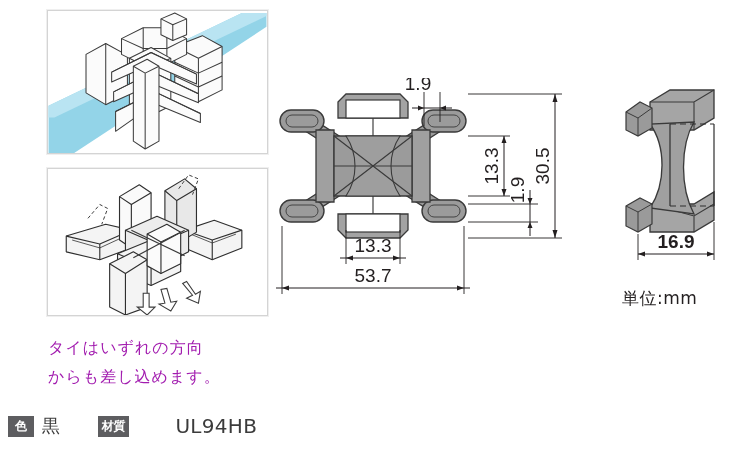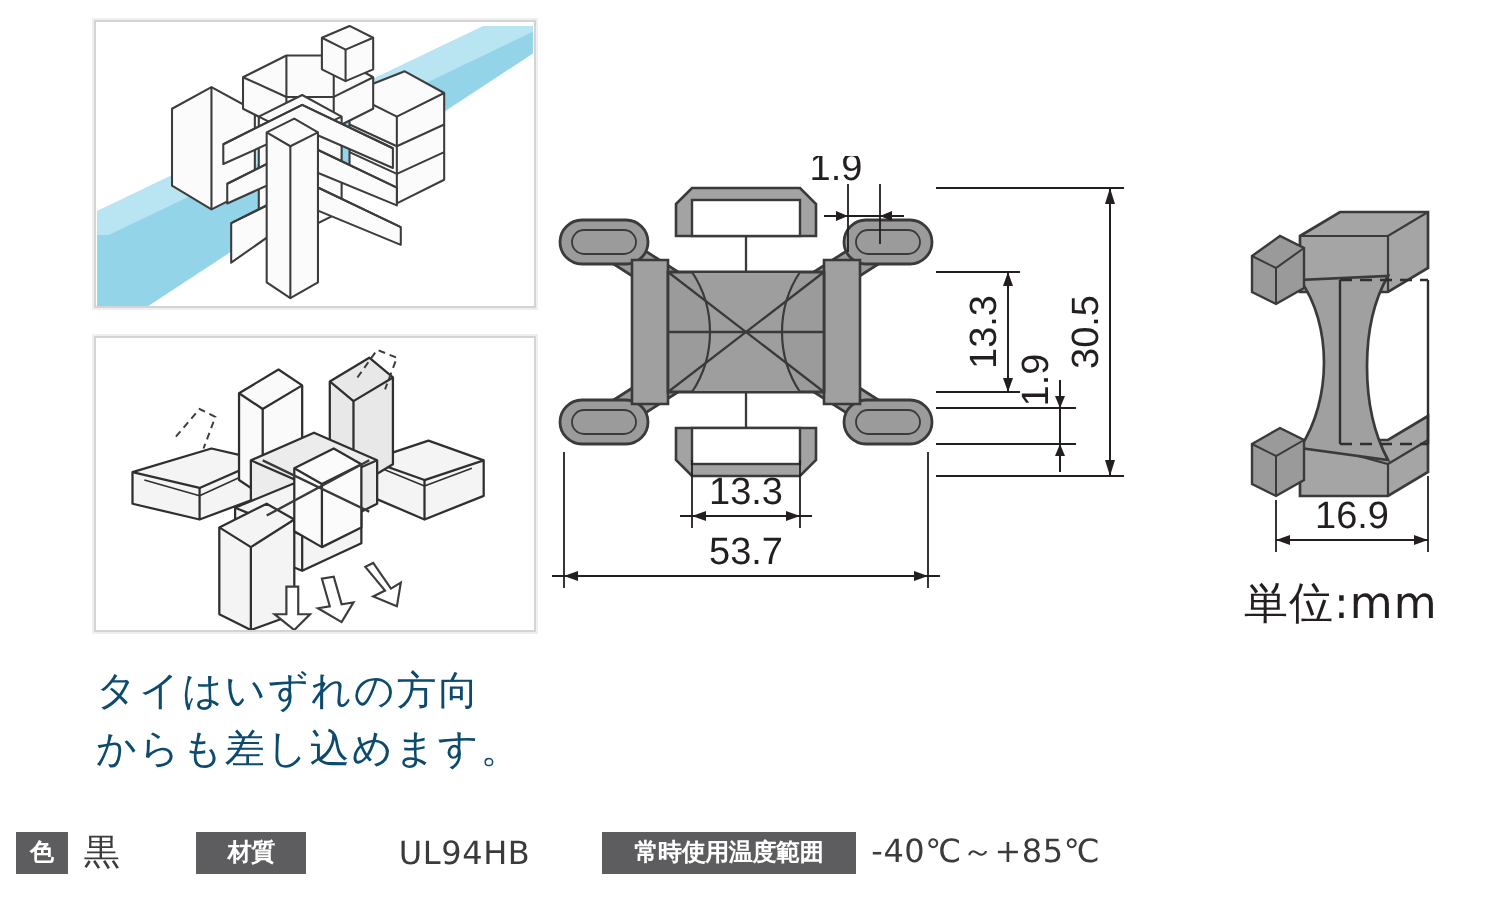--- a/index.html
+++ b/index.html
@@ -24,73 +24,73 @@
   }
   #panel-top    { left: 47px;  top: 10px;  width: 221px; height: 144px; }
   #panel-bottom { left: 47px;  top: 168px; width: 221px; height: 148px; }
   .photo-panel svg { display:block; width:100%; height:100%; }
 
   
   #caption {
     position: absolute;
     left: 48px; top: 333px;
     width: 230px;
-    font-size: 20px;
+    font-size: 16px;
     line-height: 29px;
     letter-spacing: 1.0px;
-    color: #0c4a6e;
-    font-family: Liberation Mono, monospace;
+    color: #a21caf;
+    font-family: Liberation Sans, sans-serif;
     white-space: pre-line;
   }
 
   
   #drawing-front { position: absolute; left: 272px; top: 78px; width: 305px; height: 222px; }
-  #drawing-side  { position: absolute; left: 604px; top: 100px; width: 146px; height: 180px; }
+  #drawing-side  { position: absolute; left: 604px; top: 84px; width: 146px; height: 180px; font-weight: bold; }
   #drawing-front svg, #drawing-side svg { display:block; width:100%; height:100%; }
 
   #unit-label {
     position: absolute;
     left: 622px; top: 287px;
-    font-size: 22px;
+    font-size: 17px;
     letter-spacing: 0.5px;
     color: #231f20;
     font-family: "DejaVu Sans", sans-serif;
     text-align: right;
   }
 
   
   #spec-bar {
     position: absolute;
     left: 0; top: 412px;
     width: 750px; height: 28px;
     display: flex;
     align-items: center;
   }
   .spec-item { display: flex; align-items: center; height: 28px; }
   .spec-chip {
     background: #5d5d60;
     color: #ffffff;
     height: 21px;
     display: flex; align-items: center; justify-content: center;
-    padding: 0 16px;
+    padding: 0 4px;
     font-size: 12px;
     font-weight: bold;
     font-family: "DejaVu Sans", sans-serif;
     white-space: nowrap;
     letter-spacing: -0.2px;
   }
   .spec-chip.narrow { padding: 0 7px; }
   .spec-val {
     color: #3b3b3b;
     font-size: 18px;
     padding-left: 8px;
     white-space: nowrap;
     font-family: "DejaVu Sans", sans-serif;
   }
-  .spec-val.latin { font-size: 16px; letter-spacing: 0.3px; }
+  .spec-val.latin { font-size: 20px; letter-spacing: 0.3px; }
   .sp-gap-1 { width: 38px; }
   .sp-gap-2 { width: 38px; }
   .sp-gap-3 { width: 36px; }
   #sp-lead { width: 8px; }
 
   .dim-text {
     font-family: "Liberation Sans", sans-serif;
     font-size: 19px;
     fill: #231f20;
   }
@@ -368,19 +368,15 @@
     </div>
 
     <div class="sp-gap-2"></div>
 
     <div class="spec-item">
       <div class="spec-val latin">UL94HB</div>
     </div>
 
     <div class="sp-gap-3"></div>
 
-    <div class="spec-item">
-      <div class="spec-chip">常時使用温度範囲</div>
-      <div class="spec-val latin">-40℃～+85℃</div>
-    </div>
   </div>
 
 </div>
 
 </body></html>

